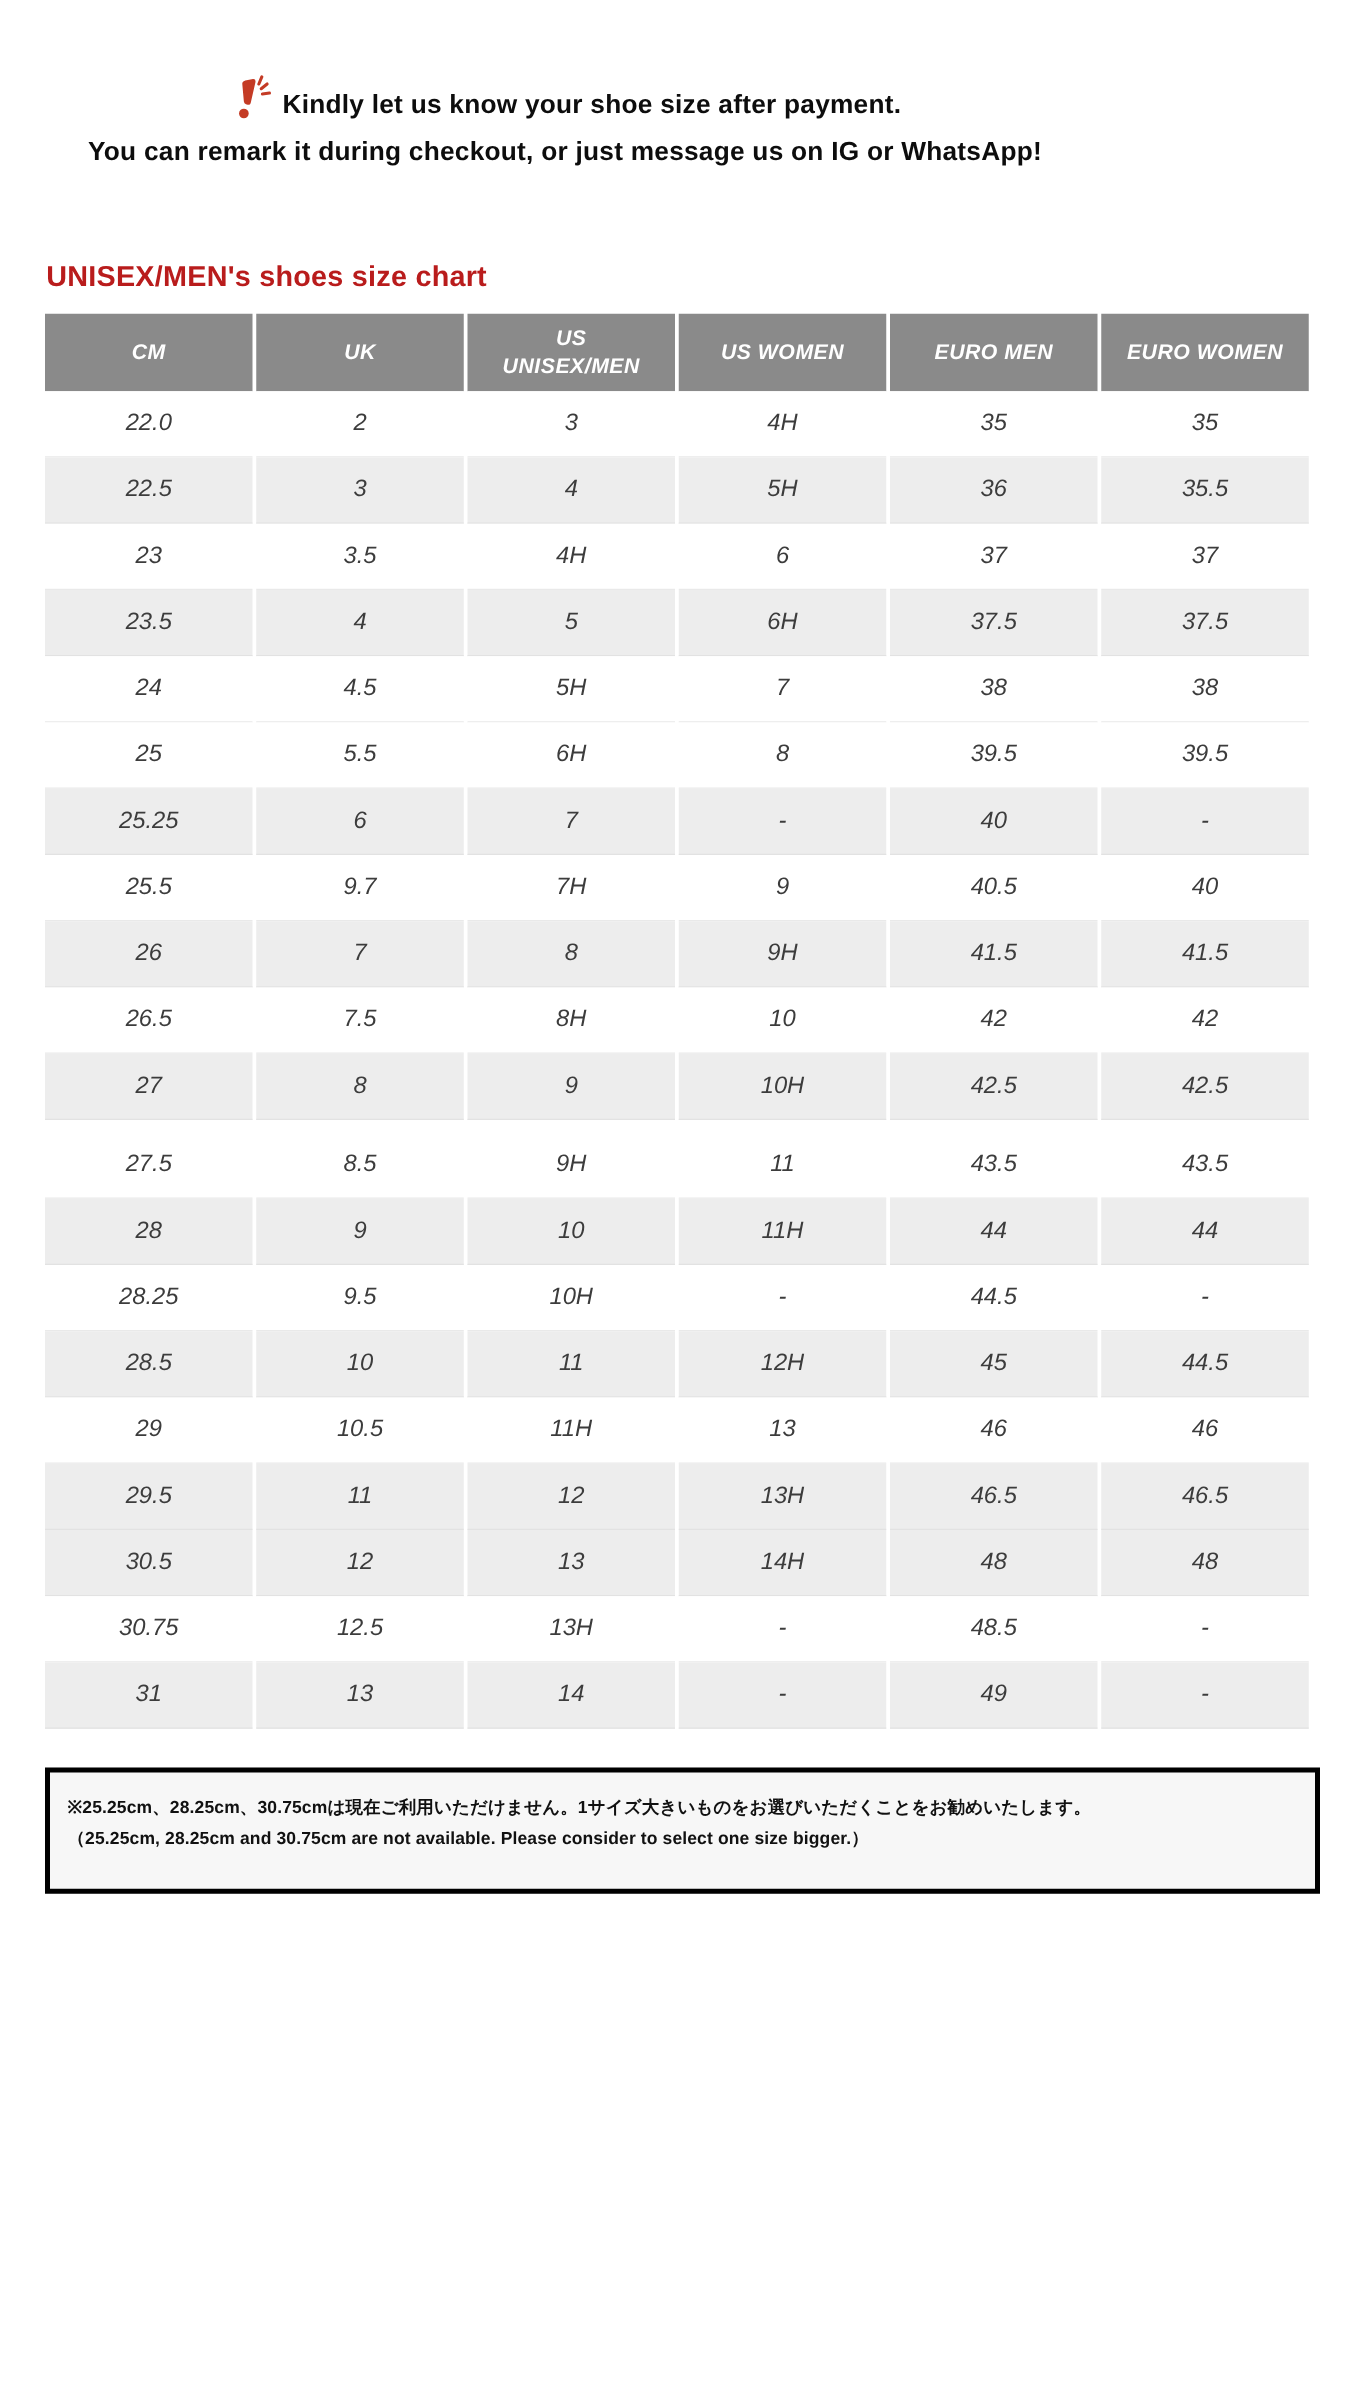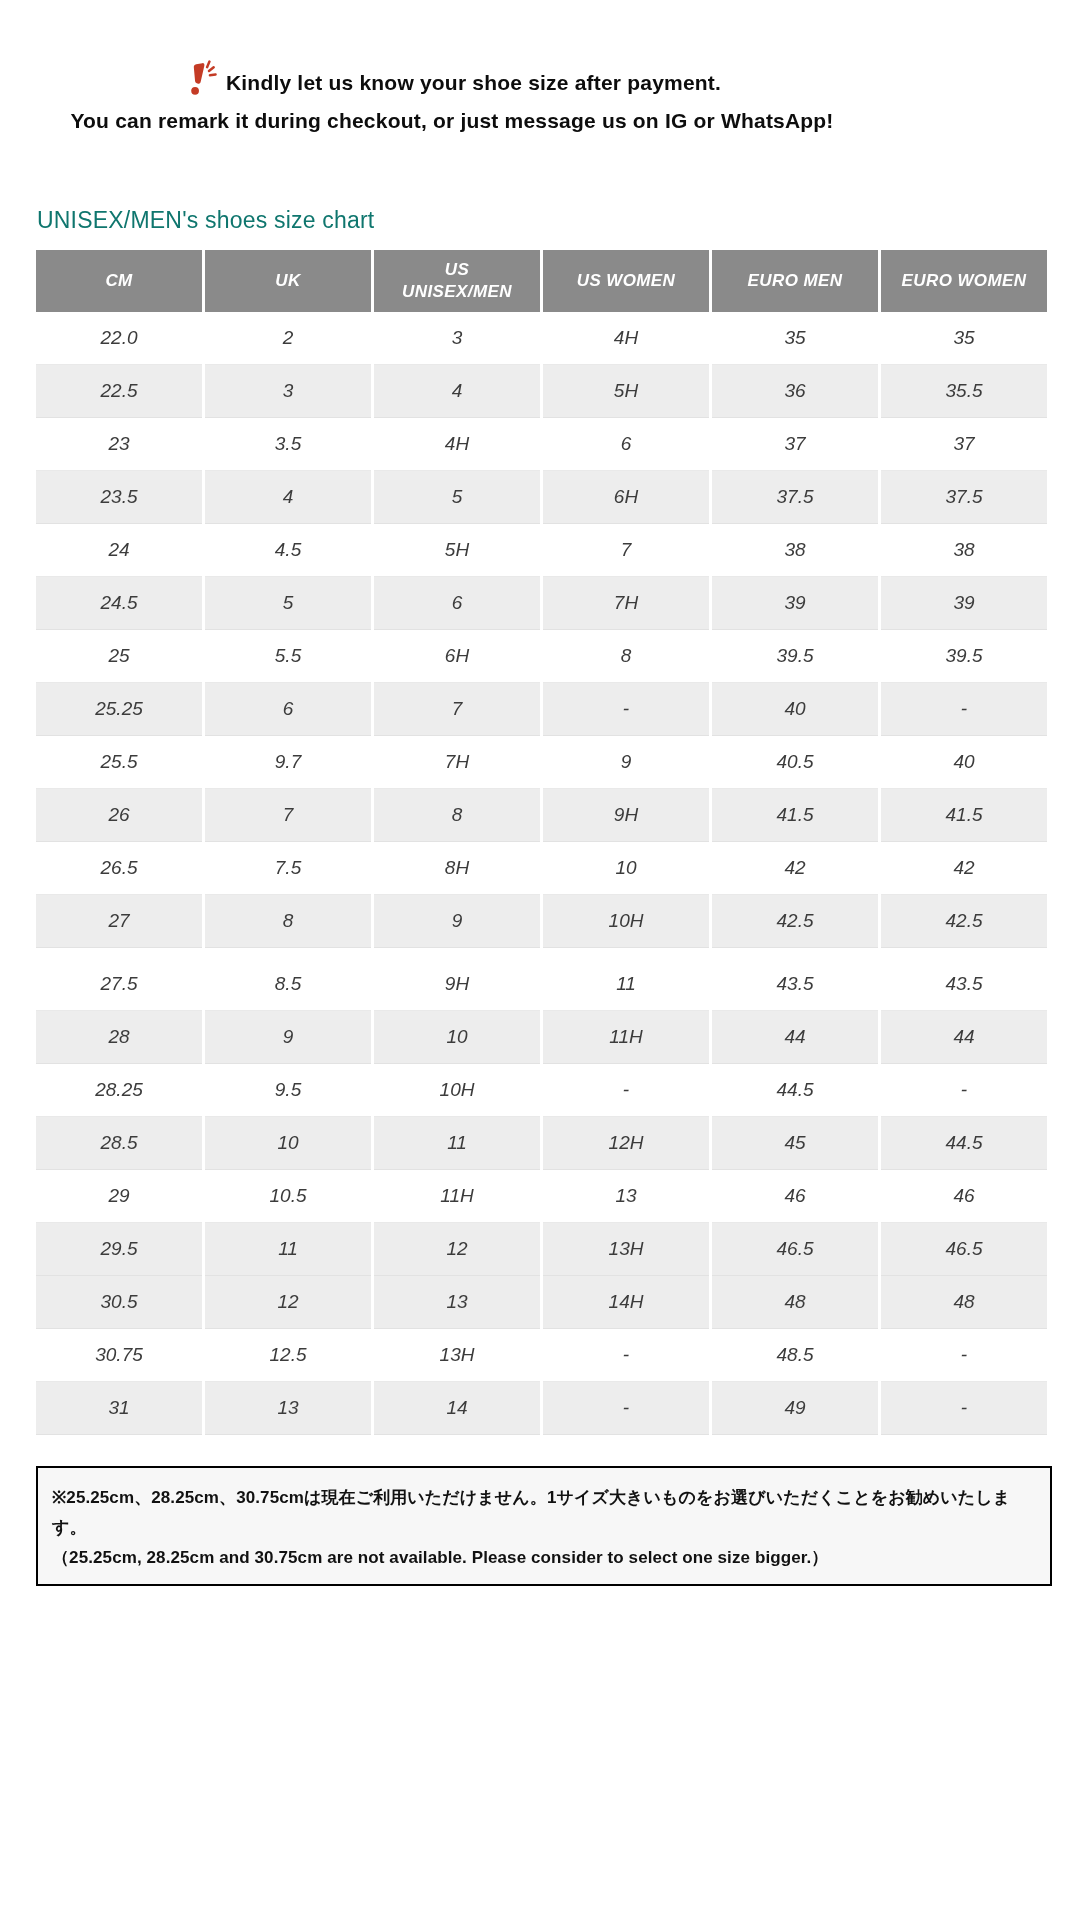--- a/index.html
+++ b/index.html
@@ -31,22 +31,22 @@
     display: inline-block;
     vertical-align: -8px;
     margin-right: 9px;
   }
 
   
   .chart-title {
     margin: 70px 0 16px 37px;
     font-size: 23px;
     line-height: 28px;
-    font-weight: 400;
-    color: #0f766e;
+    font-weight: 700;
+    color: #b91c1c;
     letter-spacing: 0.2px;
   }
 
   
   .size-table {
     border-collapse: separate;
     border-spacing: 3px 0;
     table-layout: fixed;
     width: 1017px;
     margin-left: 33px;
@@ -74,23 +74,23 @@
     background: #ffffff;
     border-bottom: 1px solid #e9e9e9;
   }
   .size-table tr.alt td { background: #ededed; border-bottom: 1px solid #e2e2e2; }
 
   
   .footnote {
     margin: 31px 30px 0 36px;
     width: 984px;
     background: #f7f7f7;
-    border: 2px solid #000000;
-    padding: 15px 14px 12px 14px;
-    font-size: 17px;
+    border: 4px solid #000000;
+    padding: 15px 14px 29px 14px;
+    font-size: 14px;
     font-weight: 700;
     color: #111111;
     line-height: 1.75;
     letter-spacing: 0.1px;
   }
 </style>
 </head>
 <body>
 
 <div class="page">
@@ -162,28 +162,20 @@
           <td>37.5</td>
         </tr>
         <tr>
           <td>24</td>
           <td>4.5</td>
           <td>5H</td>
           <td>7</td>
           <td>38</td>
           <td>38</td>
         </tr>
-        <tr class="alt">
-          <td>24.5</td>
-          <td>5</td>
-          <td>6</td>
-          <td>7H</td>
-          <td>39</td>
-          <td>39</td>
-        </tr>
         <tr>
           <td>25</td>
           <td>5.5</td>
           <td>6H</td>
           <td>8</td>
           <td>39.5</td>
           <td>39.5</td>
         </tr>
         <tr class="alt">
           <td>25.25</td>

